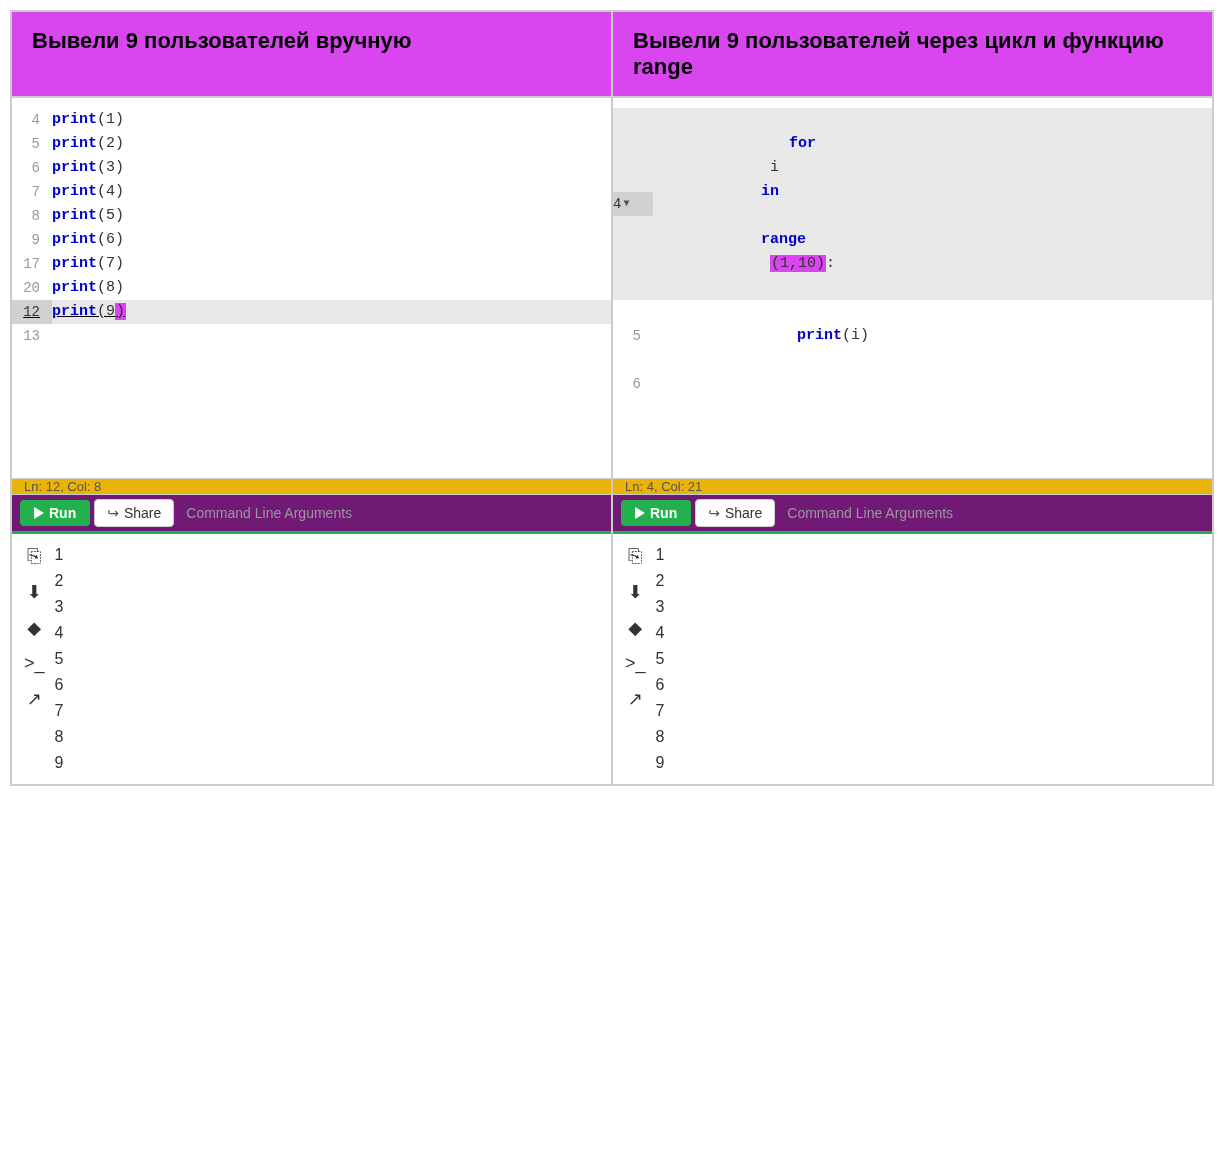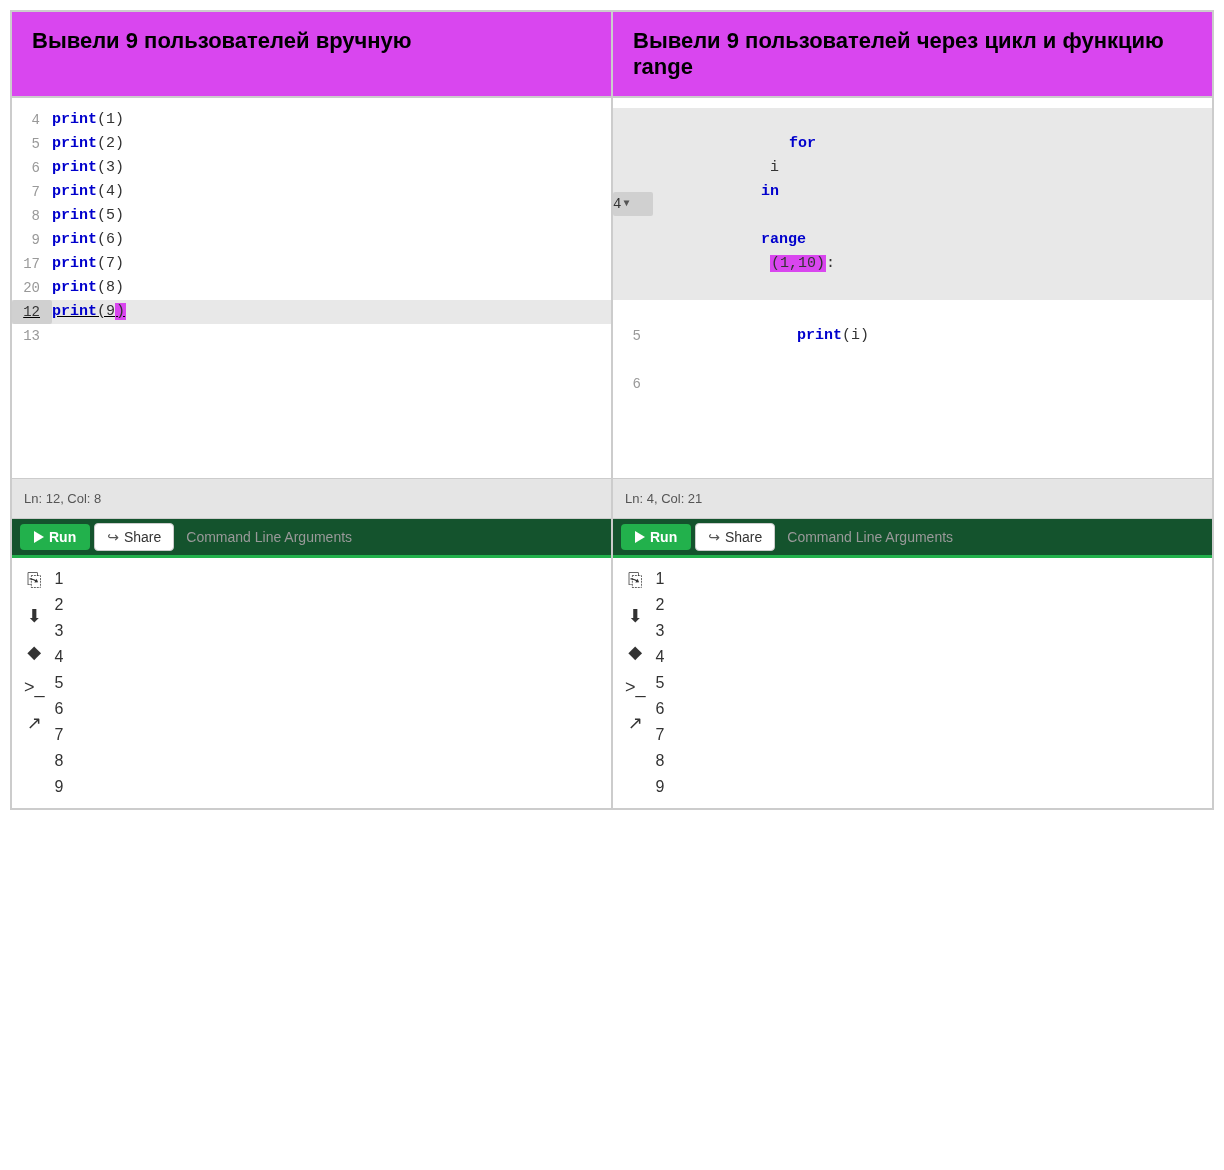--- a/index.html
+++ b/index.html
@@ -64,33 +64,33 @@
     }
     .kw-blue { color: #0000cc; font-weight: 600; }
     .kw-dark { color: #333; }
     .highlight-box {
       background: #d946ef;
       border-radius: 0;
       padding: 0 1px;
     }
     
     .status-bar {
-      background: #e5e5e5;
+      background: #eab308;
       border-top: 1px solid #ccc;
-      padding: 12px 12px;
+      padding: 0 12px;
       font-size: 13px;
       color: #555;
     }
     
     .toolbar {
       display: flex;
       align-items: center;
       border-top: 1px solid #ccc;
       border-bottom: 3px solid #22b14c;
-      background: #14532d;
+      background: #701a75;
       padding: 4px 8px;
       gap: 4px;
     }
     .btn-run {
       display: flex;
       align-items: center;
       gap: 5px;
       background: #22b14c;
       color: #fff;
       border: none;

